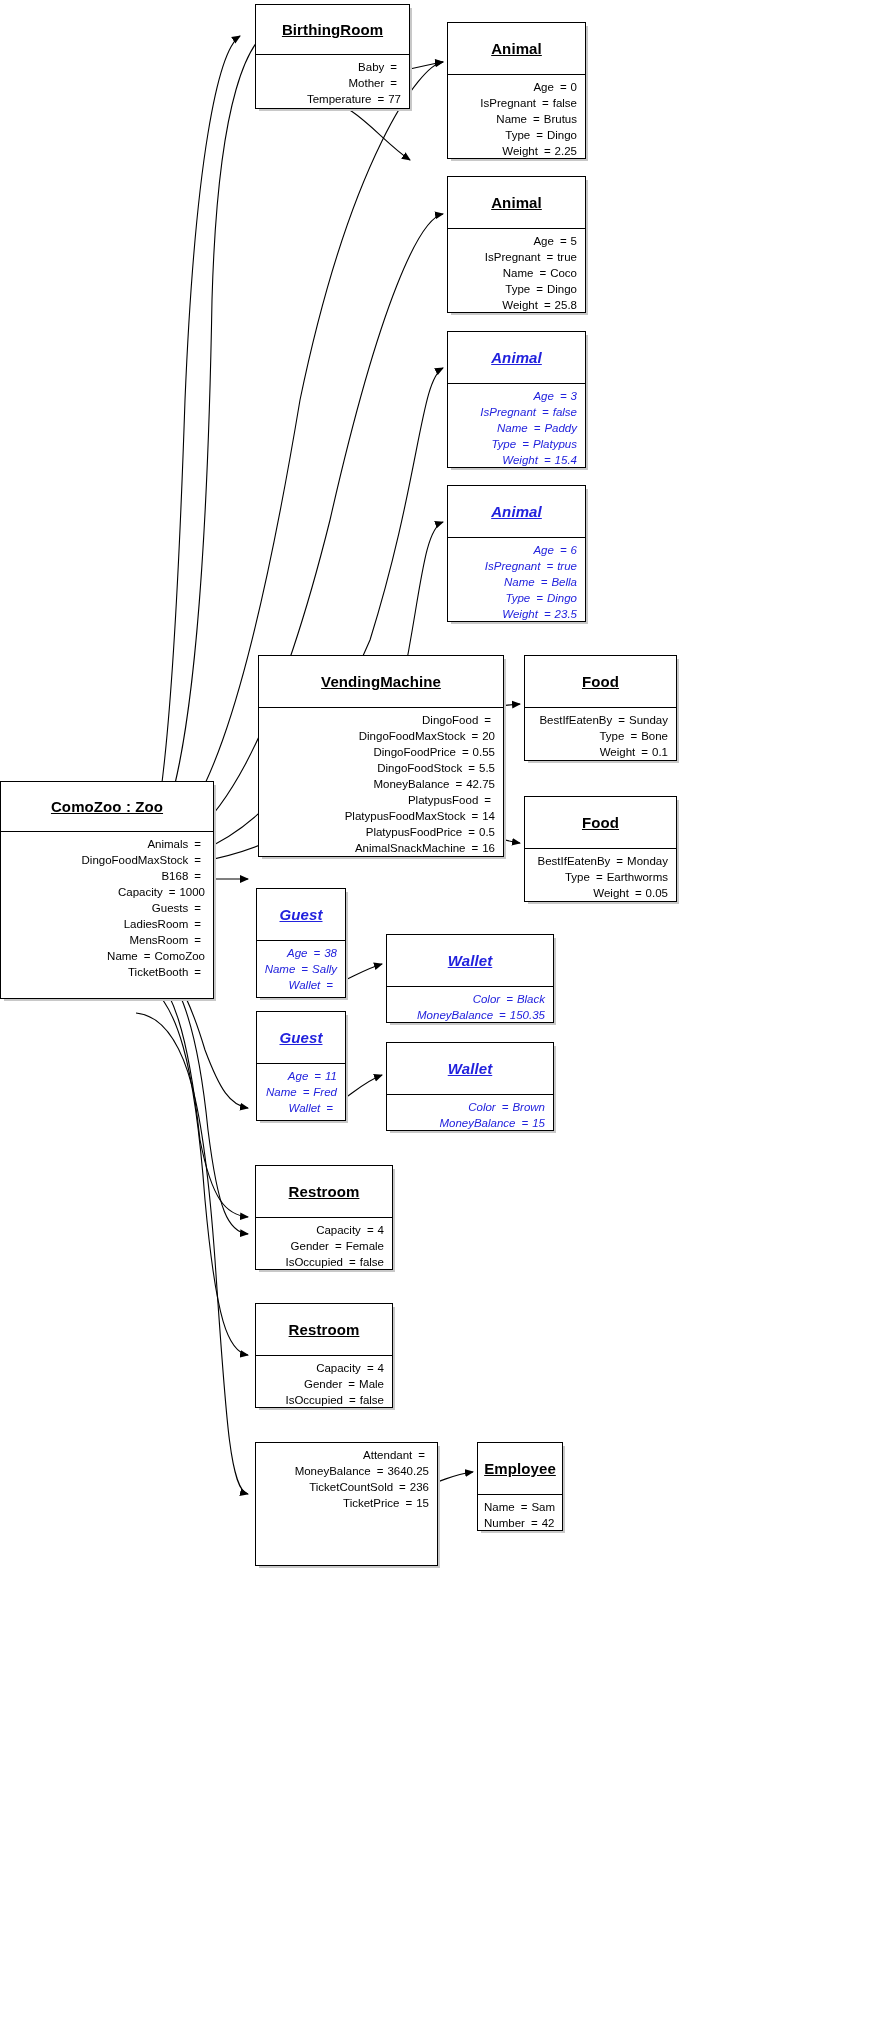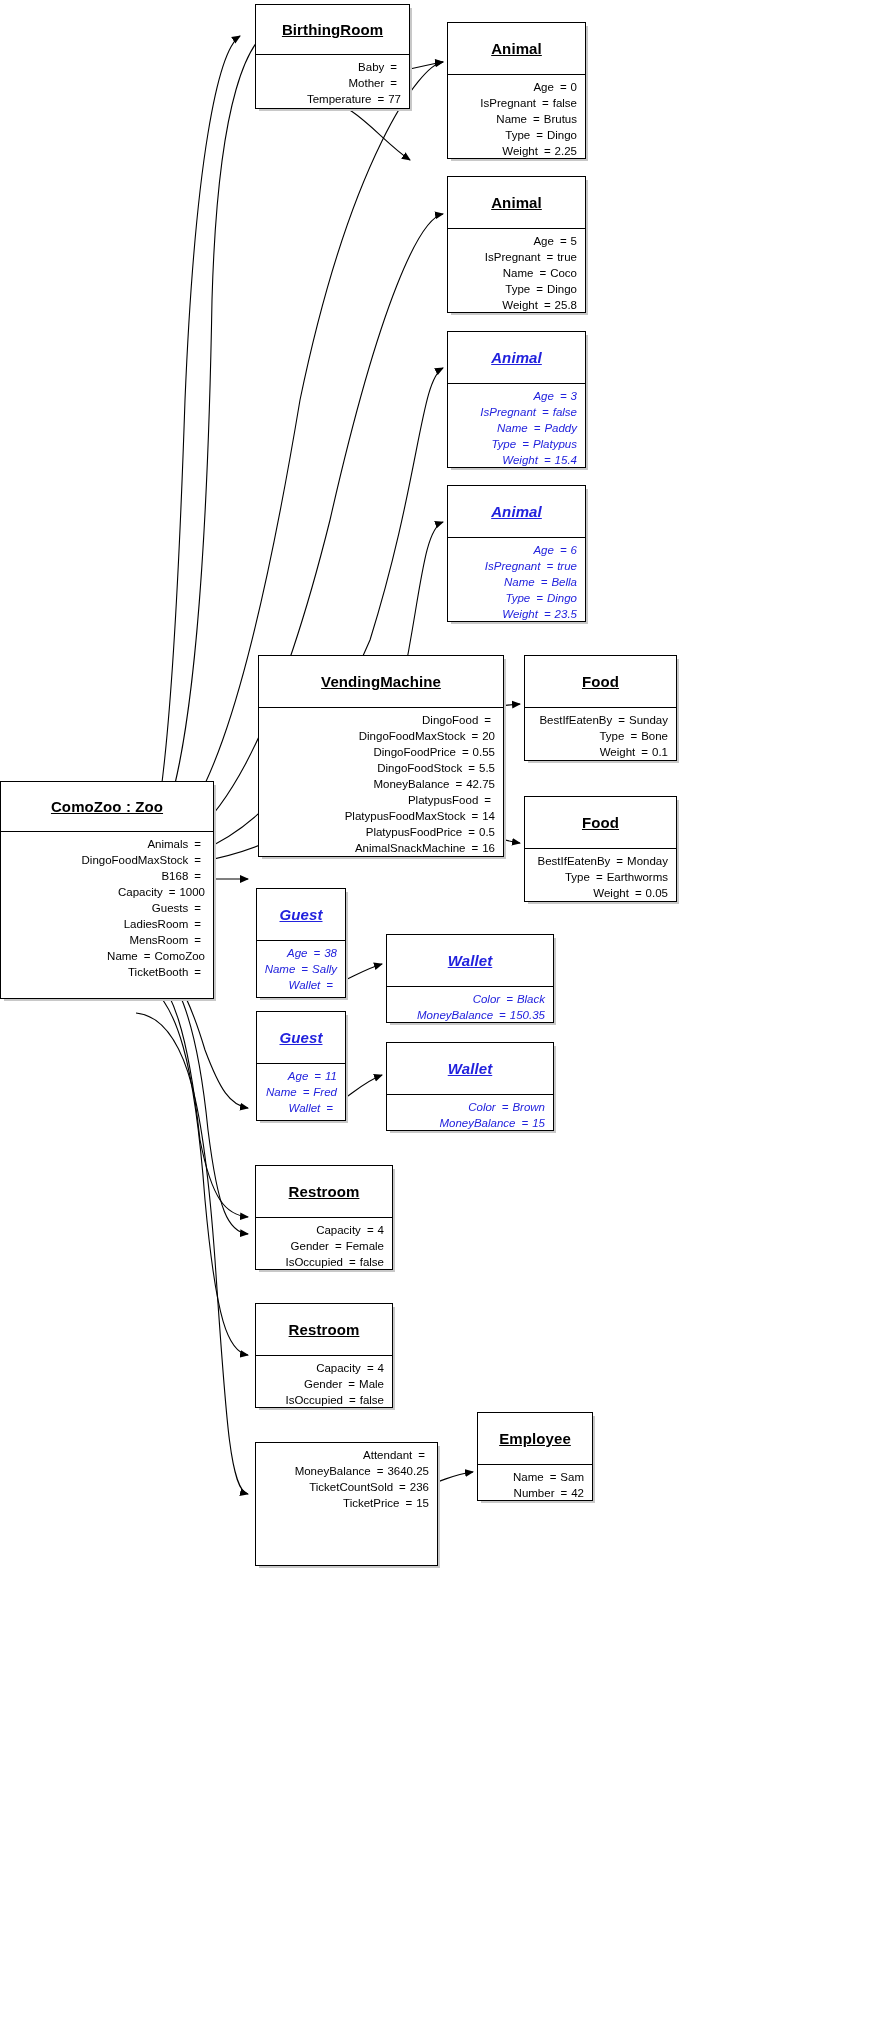--- a/index.html
+++ b/index.html
@@ -494,21 +494,21 @@
             <span class="eq">=</span>
             <span class="v">236</span>
           </div>
           <div class="row">
             <span class="k">TicketPrice</span>
             <span class="eq">=</span>
             <span class="v">15</span>
           </div>
         </div>
       </div>
-      <div class="node" style="left: 477px; top: 1412px; width: 116px; height: 89px;">
+      <div class="node" style="left: 477px; top: 1442px; width: 86px; height: 89px;">
         <div class="hdr" style="height: 52px;">
           <span>Employee</span>
         </div>
         <div class="attrs">
           <div class="row">
             <span class="k">Name</span>
             <span class="eq">=</span>
             <span class="v">Sam</span>
           </div>
           <div class="row">

